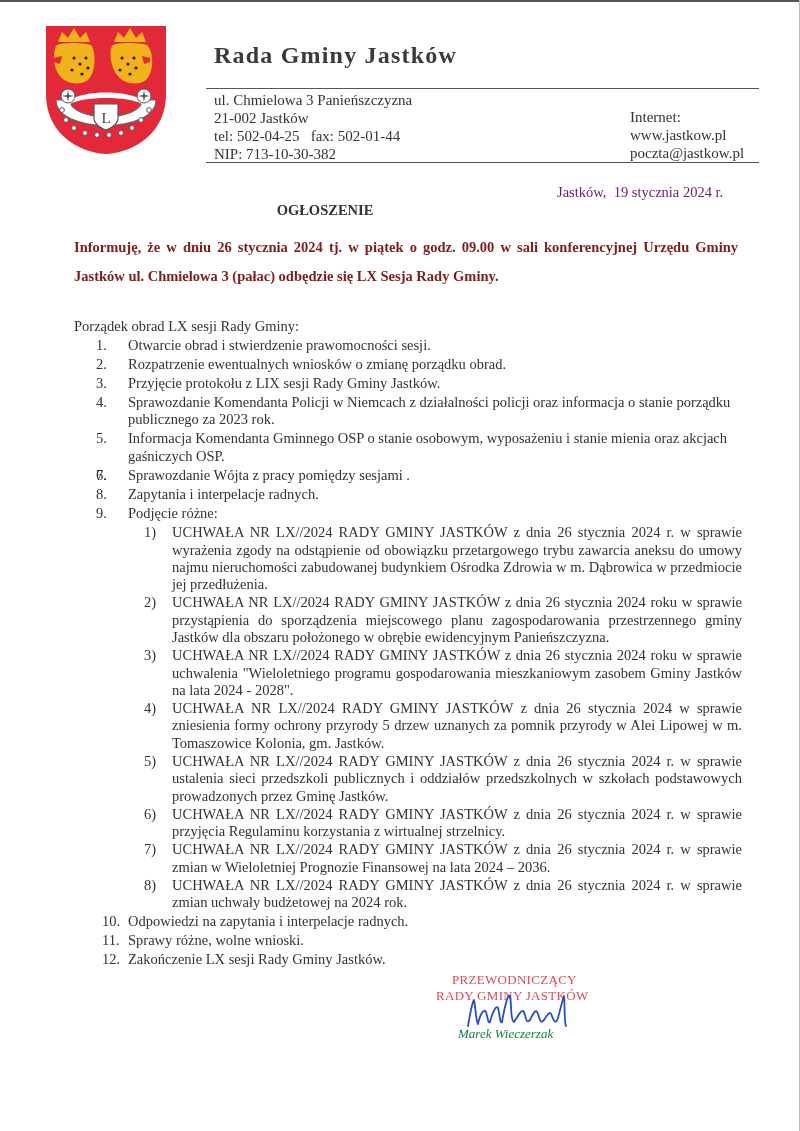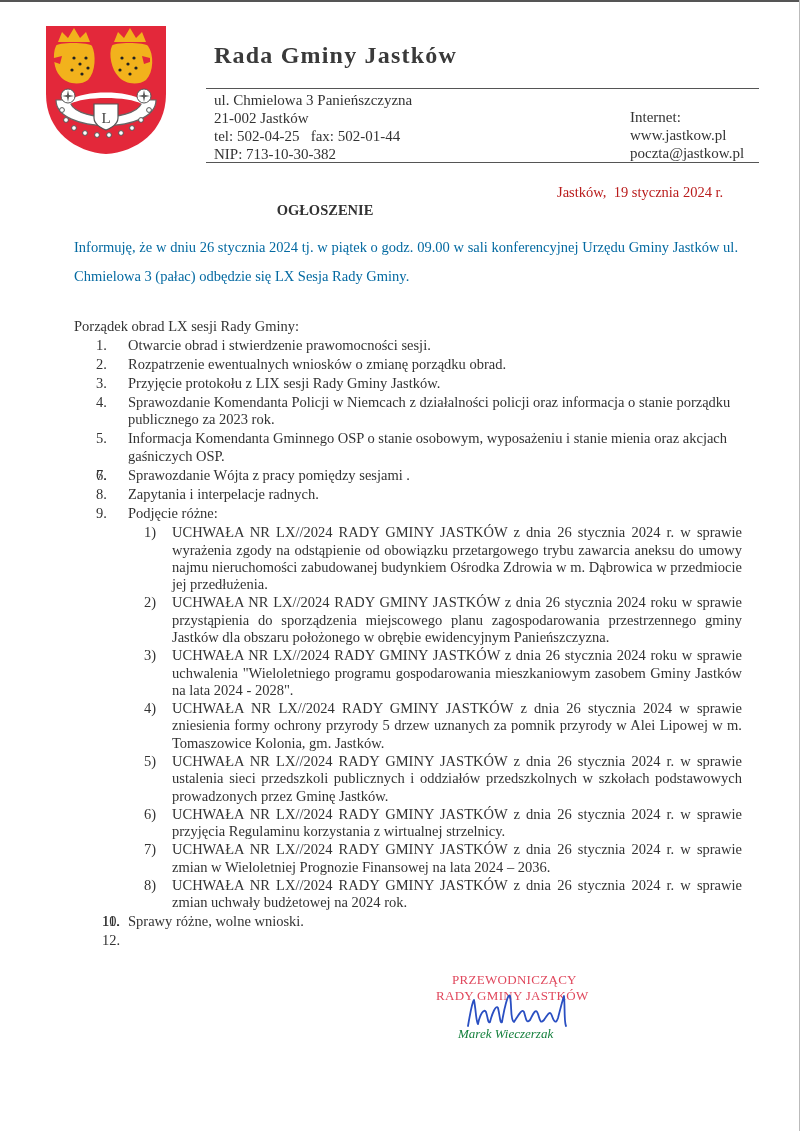--- a/index.html
+++ b/index.html
@@ -17,27 +17,27 @@
     position: absolute; left: 214px; top: 42px;
     font-size: 24px; font-weight: bold; letter-spacing: 1.2px; color: #3a3a3a;
   }
   .rule { position: absolute; left: 206px; width: 553px; height: 1px; background: #555; }
   .rule.top { top: 88px; }
   .rule.bottom { top: 162px; }
 
   .address { position: absolute; left: 214px; top: 91px; font-size: 15px; line-height: 18px; color: #333; }
   .internet { position: absolute; left: 630px; top: 100px; font-size: 15px; line-height: 18px; color: #333; margin-top: 8px; }
 
-  .date-line { position: absolute; left: 557px; top: 184px; font-size: 14.5px; color: #b91c1c; }
+  .date-line { position: absolute; left: 557px; top: 184px; font-size: 14.5px; color: #701a75; }
   .heading { position: absolute; left: 0; width: 644px; top: 202px; text-align: center; font-size: 14.5px; font-weight: bold; color: #333; padding-left: 6px; box-sizing: border-box;}
   .heading span { margin-left: 0; }
 
   .announcement {
     position: absolute; left: 74px; top: 233px; width: 664px;
-    font-size: 14.5px; font-weight: normal; line-height: 29px; color: #0369a1;
+    font-size: 14.5px; font-weight: bold; line-height: 29px; color: #7f1d1d;
     text-align: justify;
   }
 
   .agenda-intro { position: absolute; left: 74px; top: 318px; font-size: 14.5px; color: #333; text-align: right; }
 
   .agenda { position: absolute; left: 74px; top: 337px; width: 668px; font-size: 14.5px; line-height: 17.4px; color: #333; }
   .agenda-item { position: relative; padding-left: 54px; margin-bottom: 1.6px; }
   .agenda-item .num { position: absolute; left: 22px; top: 0; width: 28px; }
   .agenda-item.wide .num { left: 0; margin-left: 28px; }
 
@@ -150,23 +150,23 @@
       <div class="sub-item"><span class="snum">1)</span><span>UCHWAŁA NR LX//2024 RADY GMINY JASTKÓW z dnia 26 stycznia 2024 r. w sprawie wyrażenia zgody na odstąpienie od obowiązku przetargowego trybu zawarcia aneksu do umowy najmu nieruchomości zabudowanej budynkiem Ośrodka Zdrowia w m. Dąbrowica w przedmiocie jej przedłużenia.</span></div>
       <div class="sub-item"><span class="snum">2)</span><span>UCHWAŁA NR LX//2024 RADY GMINY JASTKÓW z dnia 26 stycznia 2024 roku w sprawie przystąpienia do sporządzenia miejscowego planu zagospodarowania przestrzennego gminy Jastków dla obszaru położonego w obrębie ewidencyjnym Panieńszczyzna.</span></div>
       <div class="sub-item"><span class="snum">3)</span><span>UCHWAŁA NR LX//2024 RADY GMINY JASTKÓW z dnia 26 stycznia 2024 roku w sprawie uchwalenia "Wieloletniego programu gospodarowania mieszkaniowym zasobem Gminy Jastków na lata 2024 - 2028".</span></div>
       <div class="sub-item"><span class="snum">4)</span><span>UCHWAŁA NR LX//2024 RADY GMINY JASTKÓW z dnia 26 stycznia 2024 w sprawie zniesienia formy ochrony przyrody 5 drzew uznanych za pomnik przyrody w Alei Lipowej w m. Tomaszowice Kolonia, gm. Jastków.</span></div>
       <div class="sub-item"><span class="snum">5)</span><span>UCHWAŁA NR LX//2024 RADY GMINY JASTKÓW z dnia 26 stycznia 2024 r. w sprawie ustalenia sieci przedszkoli publicznych i oddziałów przedszkolnych w szkołach podstawowych prowadzonych przez Gminę Jastków.</span></div>
       <div class="sub-item"><span class="snum">6)</span><span>UCHWAŁA NR LX//2024 RADY GMINY JASTKÓW z dnia 26 stycznia 2024 r. w sprawie przyjęcia Regulaminu korzystania z wirtualnej strzelnicy.</span></div>
       <div class="sub-item"><span class="snum">7)</span><span>UCHWAŁA NR LX//2024 RADY GMINY JASTKÓW z dnia 26 stycznia 2024 r. w sprawie zmian w Wieloletniej Prognozie Finansowej na lata 2024 – 2036.</span></div>
       <div class="sub-item"><span class="snum">8)</span><span>UCHWAŁA NR LX//2024 RADY GMINY JASTKÓW z dnia 26 stycznia 2024 r. w sprawie zmian uchwały budżetowej na 2024 rok.</span></div>
     </div>
   </div>
-  <div class="agenda-item wide"><span class="num">10.</span></div>
+  <div class="agenda-item wide"><span class="num">10.</span><span>Odpowiedzi na zapytania i interpelacje radnych.</span></div>
   <div class="agenda-item wide"><span class="num">11.</span><span>Sprawy różne, wolne wnioski.</span></div>
-  <div class="agenda-item wide"><span class="num">12.</span></div>
+  <div class="agenda-item wide"><span class="num">12.</span><span>Zakończenie LX sesji Rady Gminy Jastków.</span></div>
 </div>
 
 <div class="signature">
   <div class="stamp-line1">PRZEWODNICZĄCY</div>
   <div class="stamp-line2">RADY GMINY JASTKÓW</div>
   <svg class="sig-scribble" viewBox="0 0 120 44">
     <path d="M4 40 C6 28 8 16 10 14 C12 24 12 36 14 38 C16 28 20 22 22 26 C24 32 24 38 26 36 C28 28 32 18 34 22 C36 30 36 38 38 36 C40 24 44 6 46 10 C48 20 46 34 50 36 C54 30 58 22 60 26 C62 32 62 38 66 34 C70 26 72 22 74 28 C76 34 76 38 80 34 C84 28 86 24 88 30 C90 36 92 38 94 32 C96 24 98 16 100 10 C101 20 100 36 102 40" fill="none" stroke="#2a4fc2" stroke-width="1.8" stroke-linecap="round" stroke-linejoin="round"></path>
   </svg>
   <div class="stamp-name">Marek Wieczerzak</div>
 </div>

